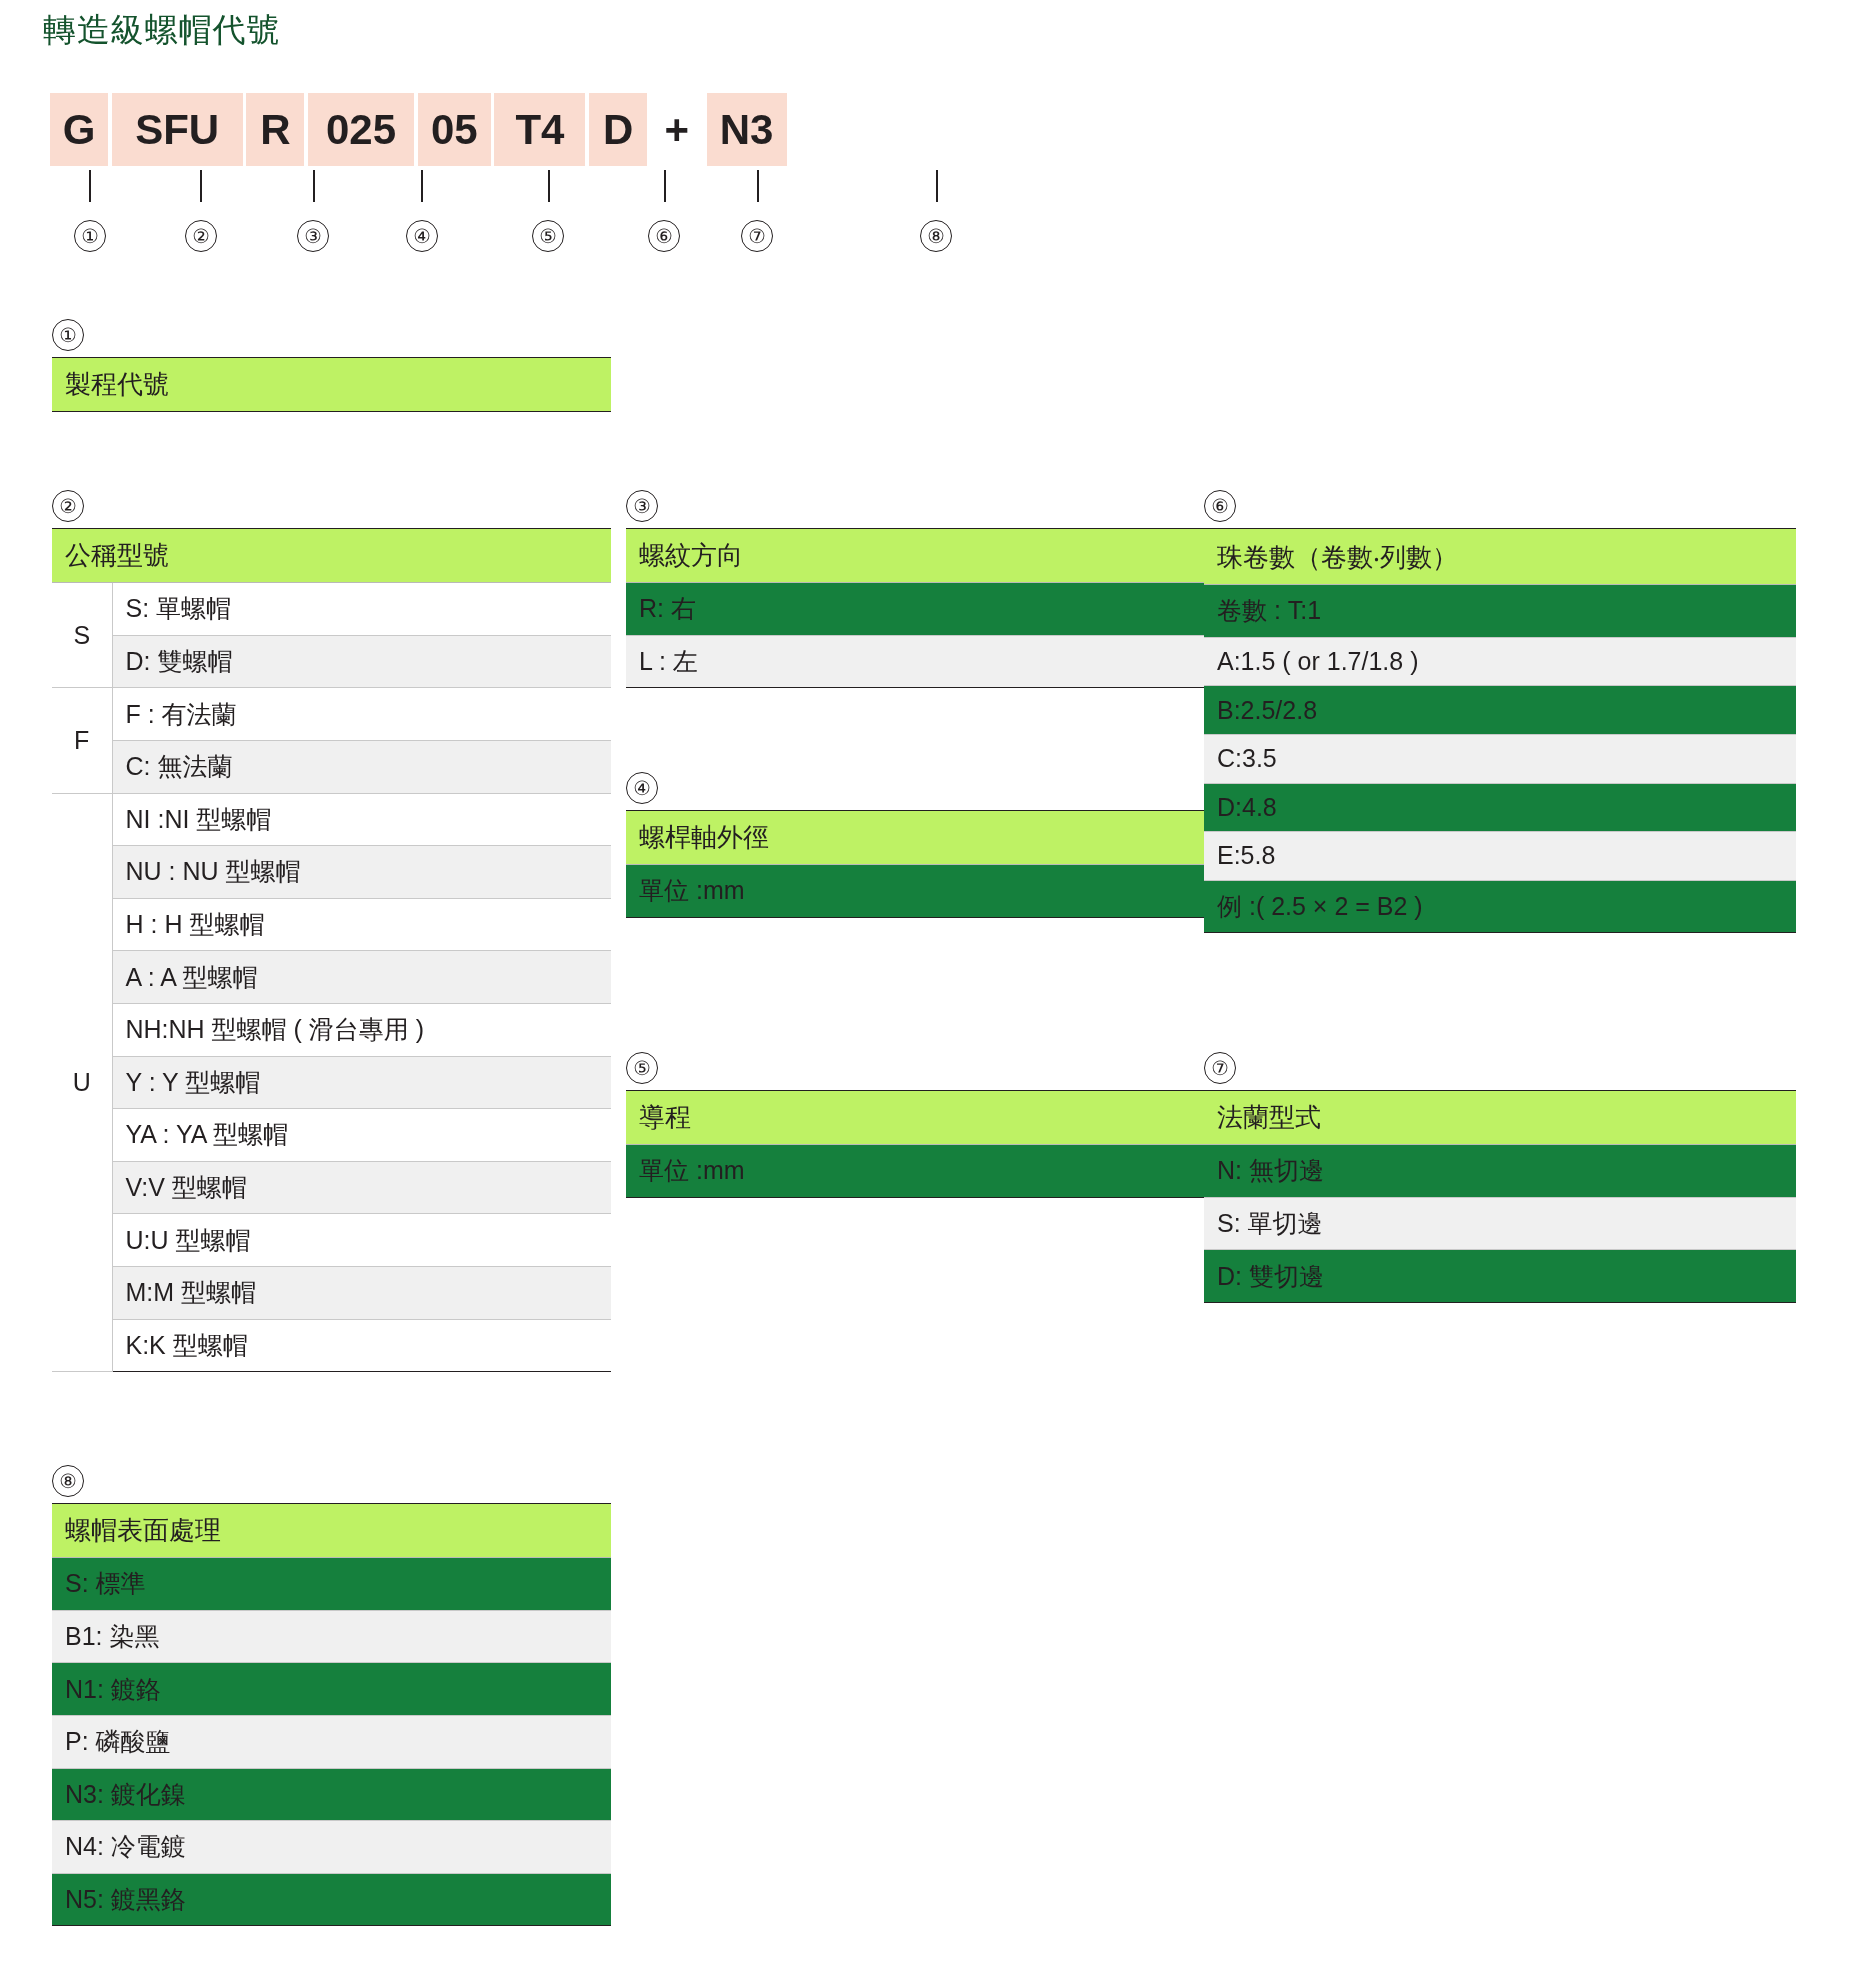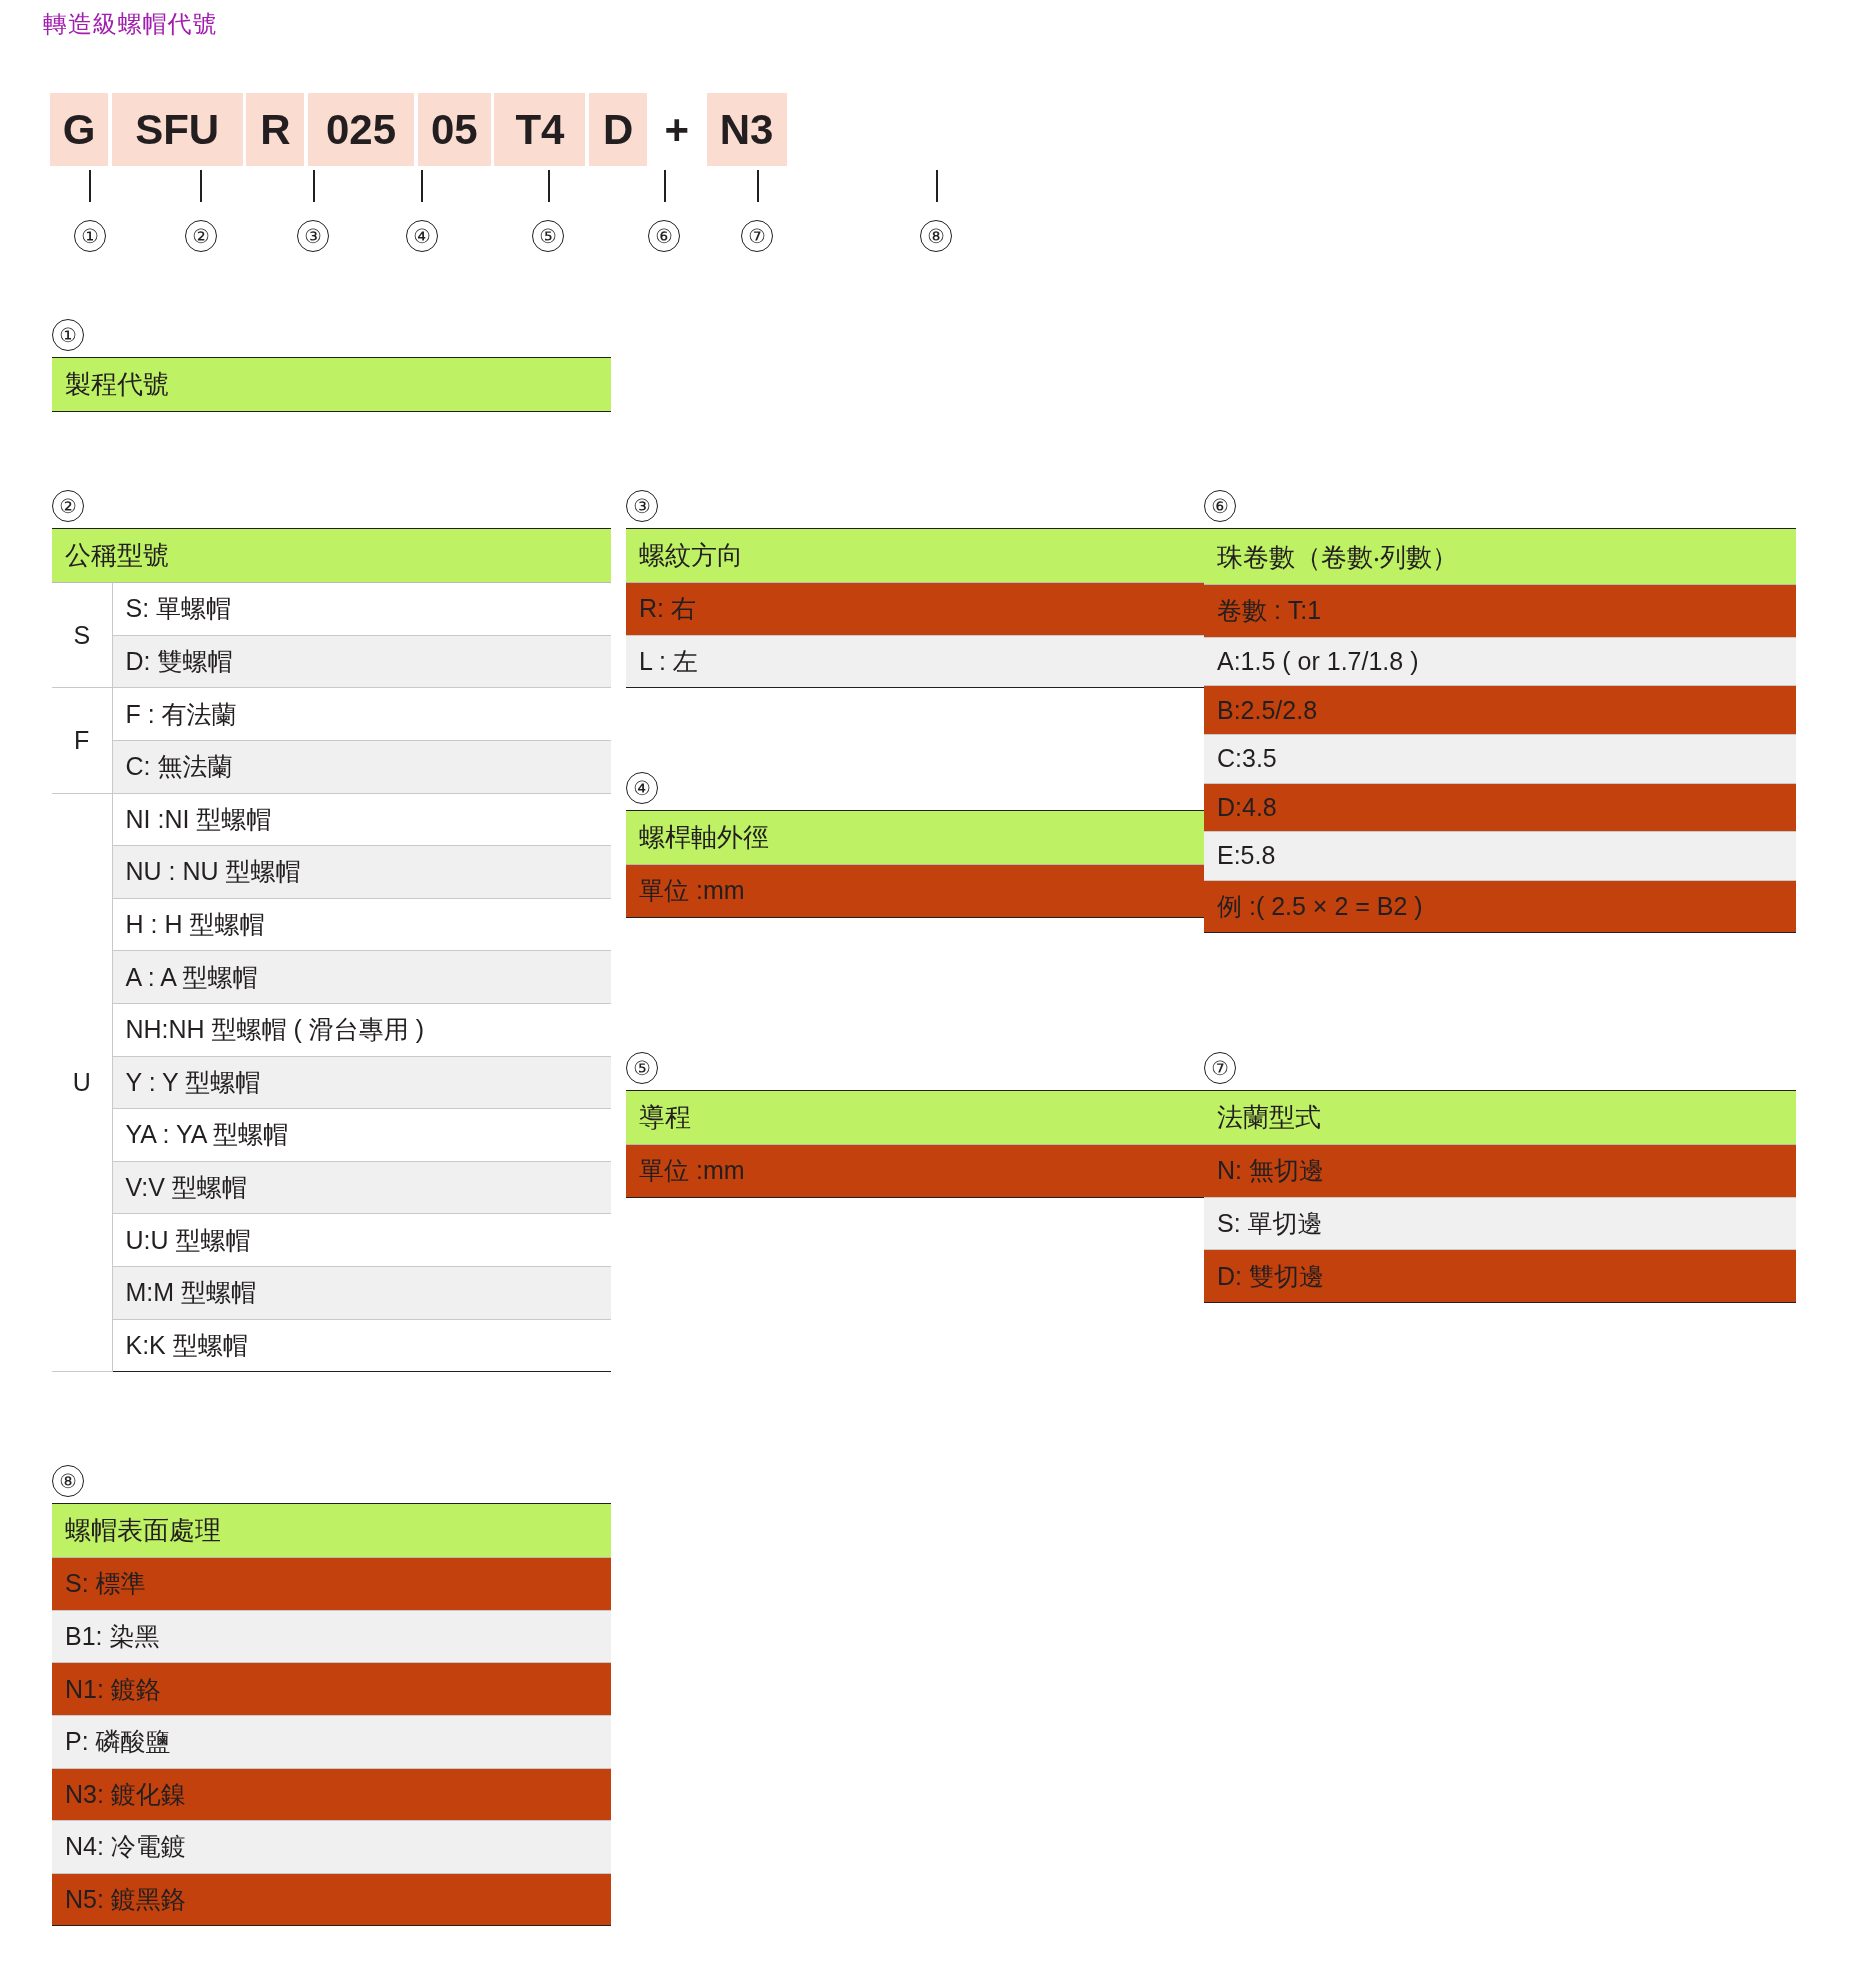--- a/index.html
+++ b/index.html
@@ -21,23 +21,23 @@
     height: 1986px;
     padding: 0;
     box-sizing: border-box;
   }
 
   
   .doc-title {
     position: absolute;
     left: 43px;
     top: 7.5px;
-    font-size: 24px;
+    font-size: 33px;
     letter-spacing: 0.9px;
-    color: #a21caf;
+    color: #14532d;
   }
 
   
   .code-row {
     position: absolute;
     left: 50px;
     top: 93px;
     display: flex;
     align-items: stretch;
     height: 73px;
@@ -107,21 +107,21 @@
     padding: 9.3px 13px;
     border-top: 1.9px solid #231f20;
     border-bottom: 0.9px solid #b9b9b9;
     box-sizing: border-box;
   }
   .row {
     font-size: 25px;
     padding: 9.3px 13px;
     border-bottom: 0.9px solid #c9c9c9;
     box-sizing: border-box;
-    background: #c2410c;
+    background: #15803d;
   }
   .row.alt {
     background: #f0f0f0;
   }
   .row.last {
     border-bottom: 1.9px solid #231f20;
   }
 
   
   .grp-table {

